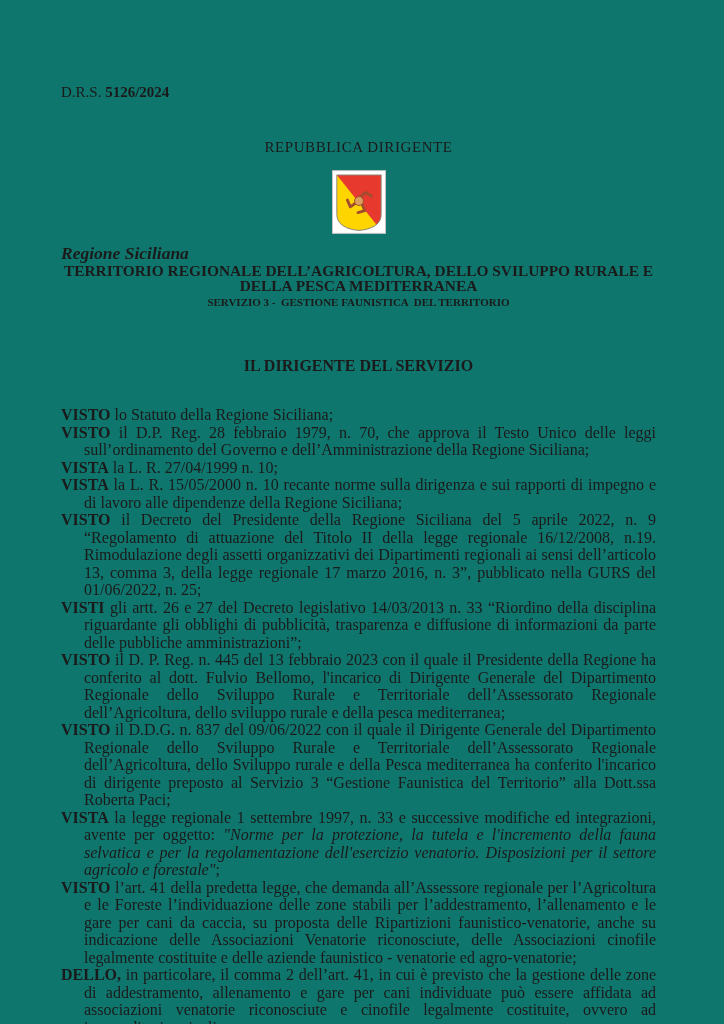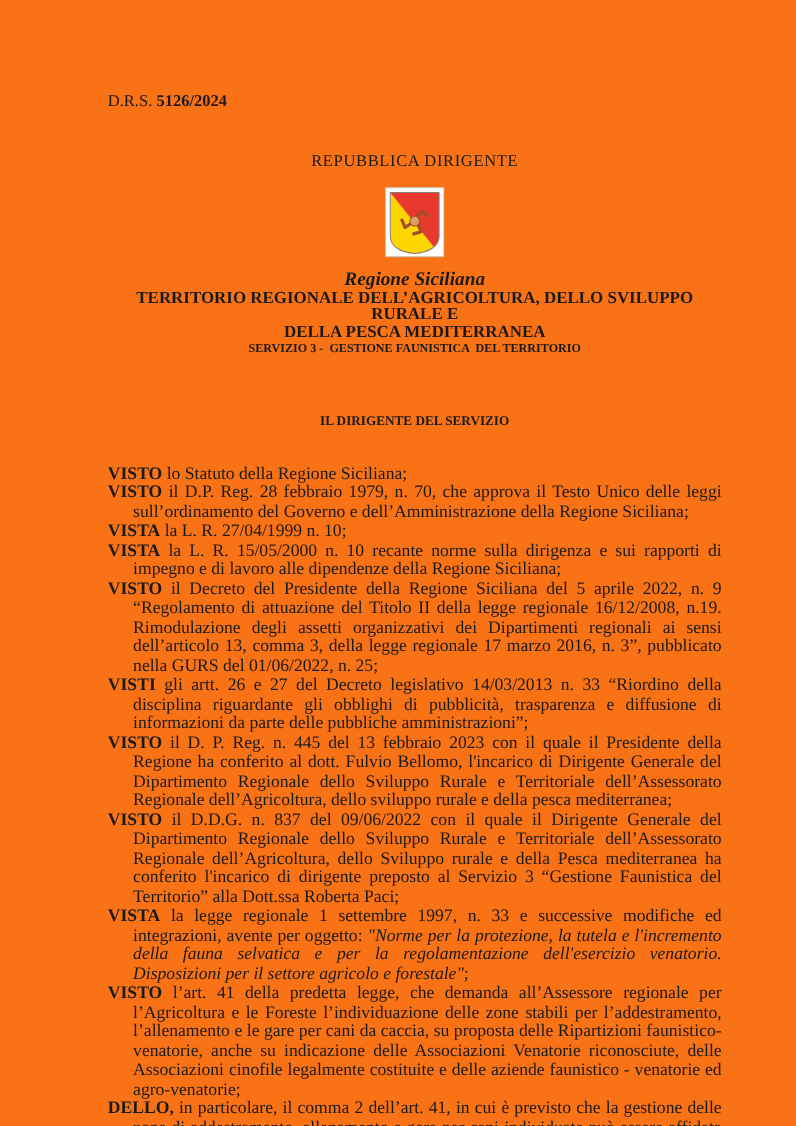--- a/index.html
+++ b/index.html
@@ -1,34 +1,34 @@
 <!DOCTYPE html>
 <html><head>
 <meta charset="utf-8">
 <style>
   html,body{margin:0;padding:0;background:#ffffff;}
   .page{
     position:relative;
     width:724px;height:1024px;
-    background:#f97316;
+    background:#0f766e;
     box-sizing:border-box;
-    padding:0 68px 0 98px;
+    padding:0 68px 0 61px;
     overflow:hidden;
     font-family:"Liberation Serif", serif;
     color:#1a1a1a;
   }
   .drs{margin-top:84px;font-size:15px;}
   .drs .num{font-weight:bold;}
   .republic{margin-top:38px;text-align:center;font-size:15px;letter-spacing:.6px;}
   .emblem-wrap{margin-top:14px;text-align:center;line-height:0;}
-  .region-title{margin-top:9px;text-align:center;font-weight:bold;font-style:italic;font-size:17.5px;line-height:20px;}
+  .region-title{margin-top:9px;text-align:left;font-weight:bold;font-style:italic;font-size:17.5px;line-height:20px;}
   .dept-block{text-align:center;font-weight:bold;}
   .dept-line{font-size:15.4px;line-height:15.4px;}
   .dept-line.small{font-size:11px;line-height:14.5px;margin-top:1px;white-space:pre-wrap;}
-  .section-title{margin-top:48px;text-align:center;font-weight:bold;font-size:12px;line-height:18px;}
+  .section-title{margin-top:48px;text-align:center;font-weight:bold;font-size:16px;line-height:18px;}
   .paras{margin-top:31px;font-size:16px;line-height:17.5px;text-align:justify;}
   .para{padding-left:23px;text-indent:-23px;margin:0;}
   .para b{font-weight:bold;}
   .para i{font-style:italic;}
 </style>
 </head>
 <body>
 
 <div class="page">
 

